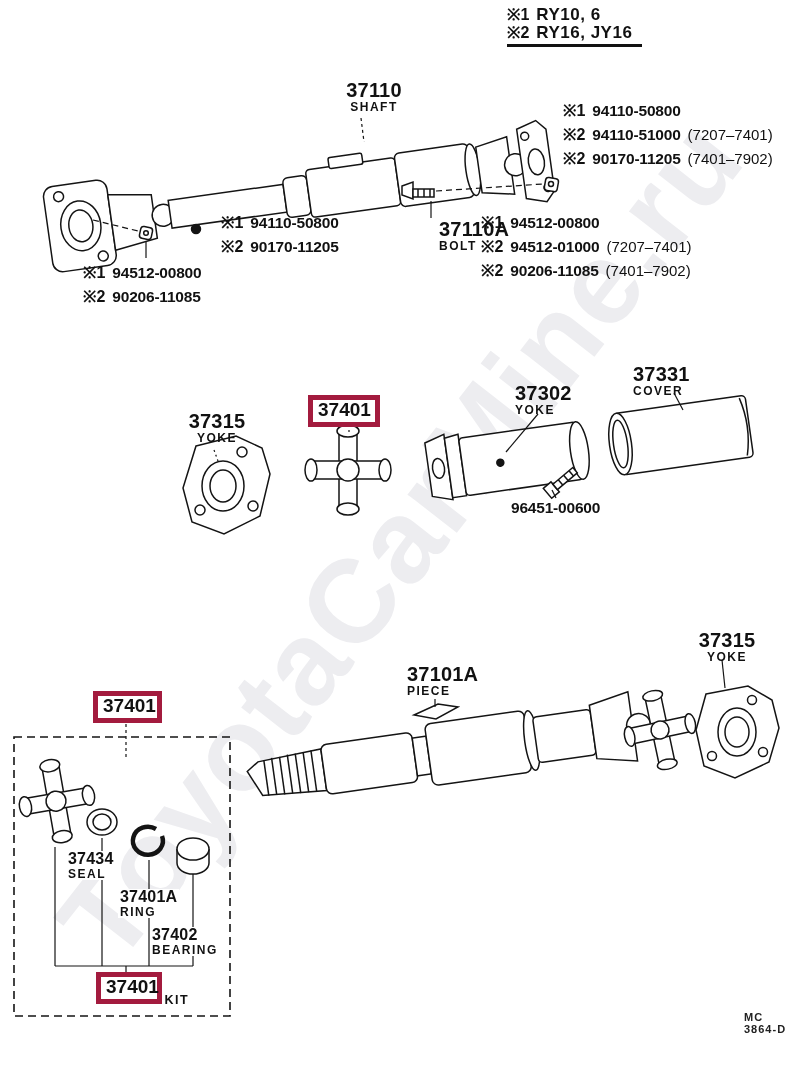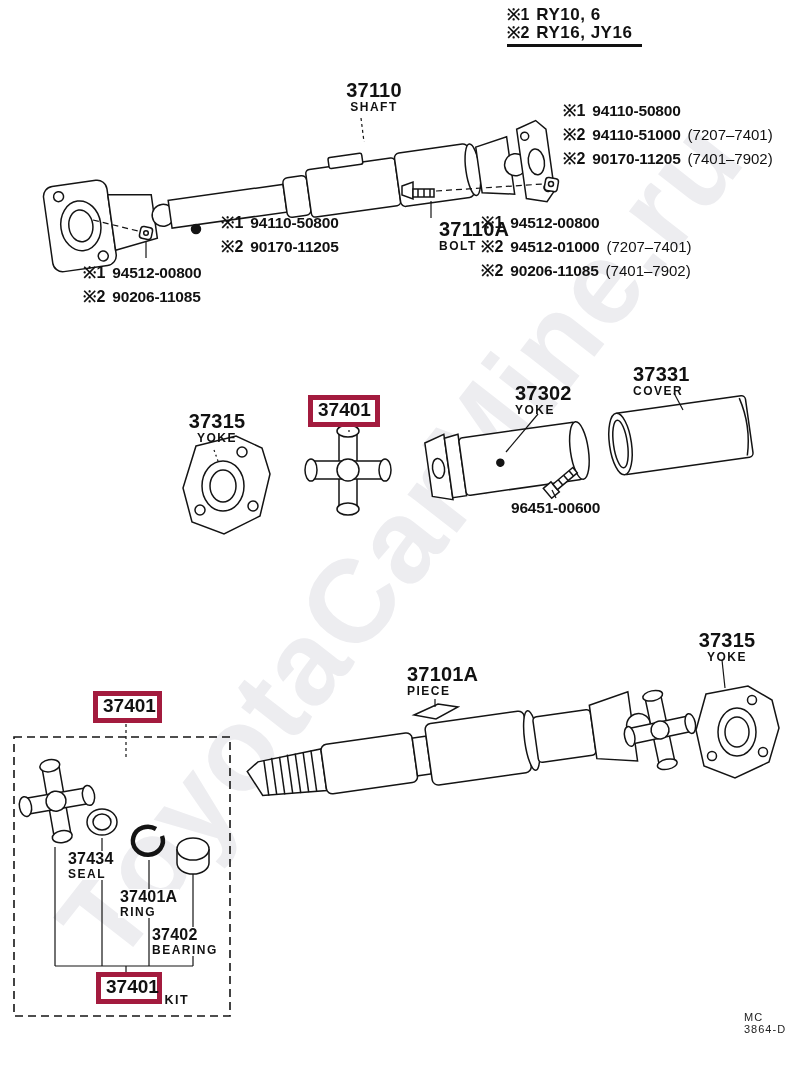--- a/index.html
+++ b/index.html
@@ -28,21 +28,21 @@
   .note-row { display:flex; align-items:baseline; gap:7px; white-space:nowrap; }
   .note-sym { font-size:16px; font-weight:700; }
   .note-txt { font-size:17px; font-weight:700; letter-spacing:0.5px; }
   .note-underline { border-bottom:3px solid #111; padding:0 10px 2px 0; }
   .hlbox {
     border:5px solid var(--hl,#a31b3e); background:#fff;
     font-size:19px; font-weight:700; text-align:center;
     padding:0 5px 1px; z-index:5; line-height:1.1; cursor:pointer;
   }
   .hidden-name { z-index:4; font-size:12.5px; font-weight:700; letter-spacing:1.5px; white-space:nowrap; }
-  .plate { font-size:11px; font-weight:400; letter-spacing:1px; color:#222; z-index:3; }
+  .plate { font-size:11px; font-weight:700; letter-spacing:1px; color:#222; z-index:3; }
 </style>
 </head>
 <body>
 
 <div id="page">
 
   <div class="abs wm">ToyotaCarMine.ru</div>
 
   <svg class="art" width="800" height="1078" viewBox="0 0 800 1078">
     <g stroke="#141414" fill="#fff" stroke-width="1.5">

